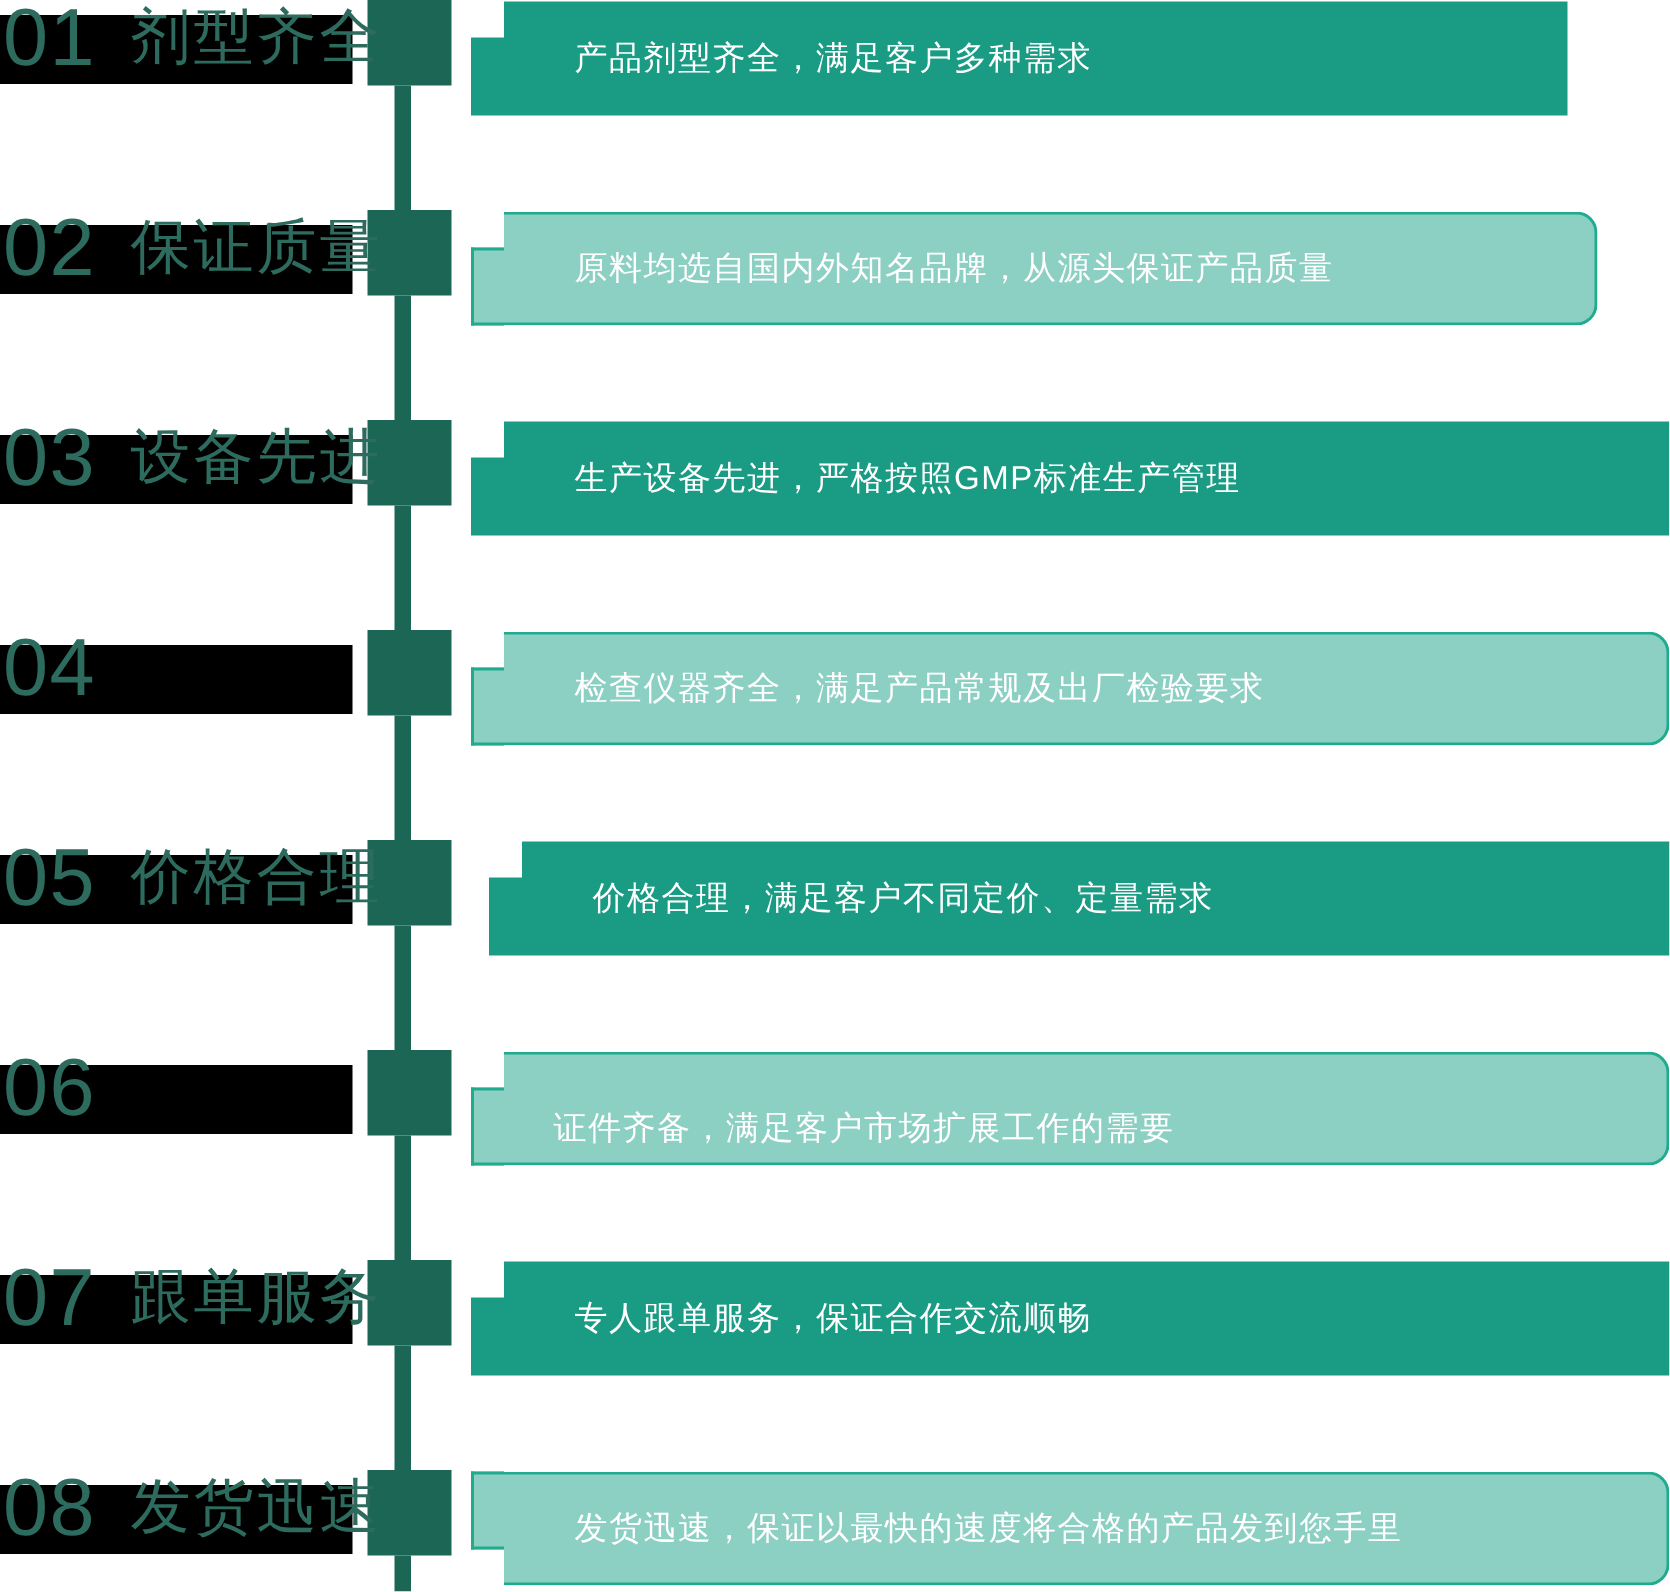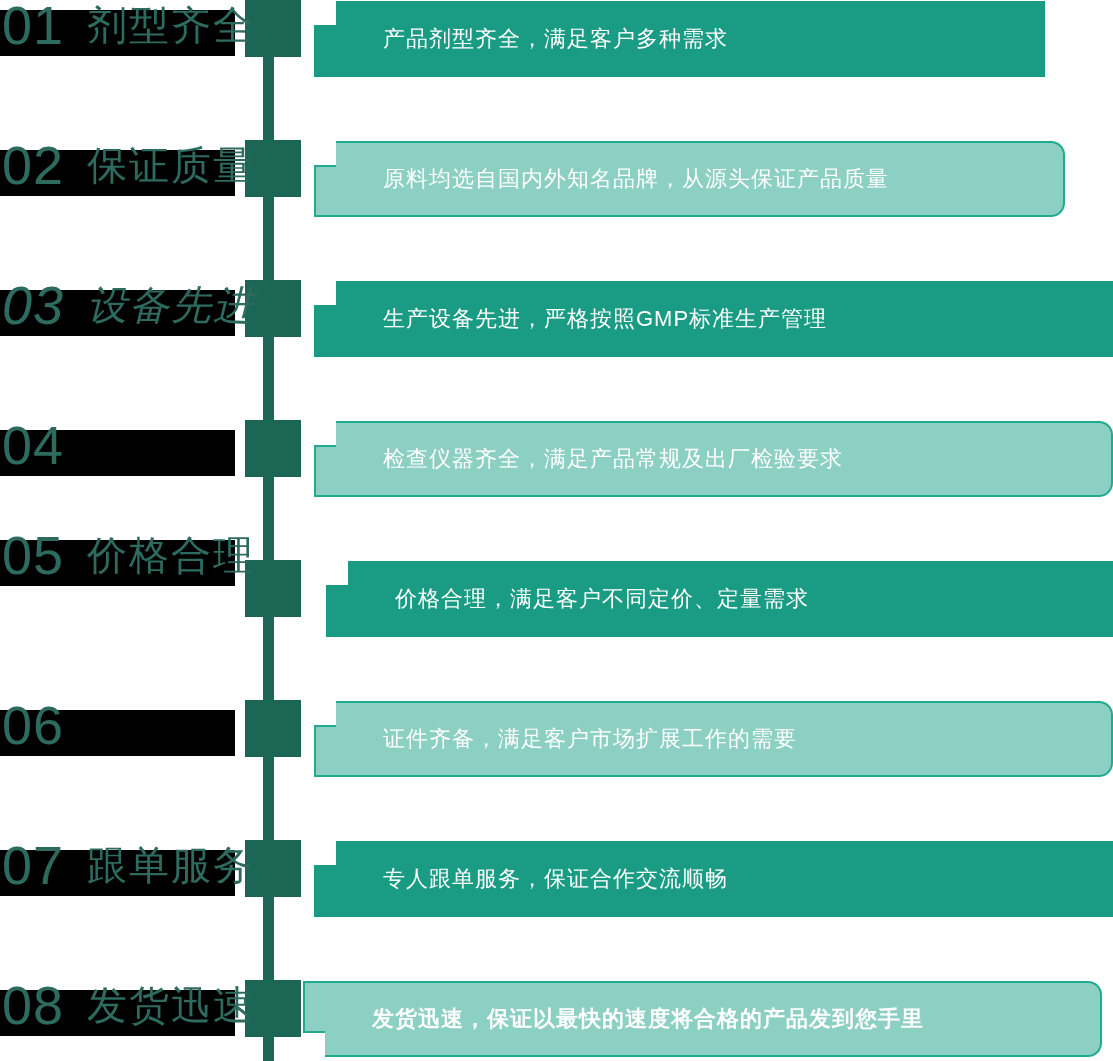--- a/index.html
+++ b/index.html
@@ -167,21 +167,21 @@
         <div class="label-inner">
           <span class="label-num">02</span>
           <span class="label-title">保证质量</span>
         </div>
       </div>
       <div class="bar-wrap light" style="top: 141px; left: 314px; width: 751px;">
         <div class="bar-notch"></div>
         <div class="bar-main"></div>
         <div class="bar-text" style="left: 22px;">原料均选自国内外知名品牌，从源头保证产品质量</div>
       </div>
-      <div class="label-row" style="top: 290px; font-style: italic;">
+      <div class="label-row" style="top: 290px;">
         <div class="label-block" style="top: 0px;"></div>
         <div class="label-inner">
           <span class="label-num">03</span>
           <span class="label-title">设备先进</span>
         </div>
       </div>
       <div class="bar-wrap dark" style="top: 281px; left: 314px; width: 799px;">
         <div class="bar-notch"></div>
         <div class="bar-main"></div>
         <div class="bar-text" style="left: 22px;">生产设备先进，严格按照GMP标准生产管理</div>
@@ -190,62 +190,62 @@
         <div class="label-block" style="top: 0px;"></div>
         <div class="label-inner">
           <span class="label-num">04</span>
         </div>
       </div>
       <div class="bar-wrap light" style="top: 421px; left: 314px; width: 799px;">
         <div class="bar-notch"></div>
         <div class="bar-main"></div>
         <div class="bar-text" style="left: 22px;">检查仪器齐全，满足产品常规及出厂检验要求</div>
       </div>
-      <div class="label-row" style="top: 540px;">
+      <div class="label-row" style="top: 570px;">
         <div class="label-block" style="top: 0px;"></div>
         <div class="label-inner">
           <span class="label-num">05</span>
           <span class="label-title">价格合理</span>
         </div>
       </div>
       <div class="bar-wrap dark" style="top: 561px; left: 326px; width: 843px;">
         <div class="bar-notch"></div>
         <div class="bar-main"></div>
         <div class="bar-text" style="left: 22px;">价格合理，满足客户不同定价、定量需求</div>
       </div>
       <div class="label-row" style="top: 710px;">
         <div class="label-block" style="top: 0px;"></div>
         <div class="label-inner">
           <span class="label-num">06</span>
         </div>
       </div>
       <div class="bar-wrap light" style="top: 701px; left: 314px; width: 799px;">
         <div class="bar-notch"></div>
         <div class="bar-main"></div>
-        <div class="bar-text" style="left: 22px;">证件齐备，满足客户市场扩展工作的需要</div>
+        <div class="bar-text" style="left: 8px; margin-top: 13px;">证件齐备，满足客户市场扩展工作的需要</div>
       </div>
       <div class="label-row" style="top: 850px; padding-left: 20px;">
         <div class="label-block" style="top: 0px;"></div>
         <div class="label-inner">
           <span class="label-num">07</span>
           <span class="label-title">跟单服务</span>
         </div>
       </div>
       <div class="bar-wrap dark" style="top: 841px; left: 314px; width: 886px;">
         <div class="bar-notch"></div>
         <div class="bar-main"></div>
         <div class="bar-text" style="left: 22px;">专人跟单服务，保证合作交流顺畅</div>
       </div>
       <div class="label-row" style="top: 990px;">
         <div class="label-block" style="top: 0px;"></div>
         <div class="label-inner">
           <span class="label-num">08</span>
           <span class="label-title">发货迅速</span>
         </div>
       </div>
-      <div class="bar-wrap light notch-top" style="top: 981px; left: 303px; width: 799px; font-weight: bold;">
+      <div class="bar-wrap light notch-top" style="top: 981px; left: 314px; width: 799px;">
         <div class="bar-notch"></div>
         <div class="bar-main"></div>
         <div class="bar-text" style="left: 22px;">发货迅速，保证以最快的速度将合格的产品发到您手里</div>
       </div>
     </div>
 
 </div>
 
 </body></html>

